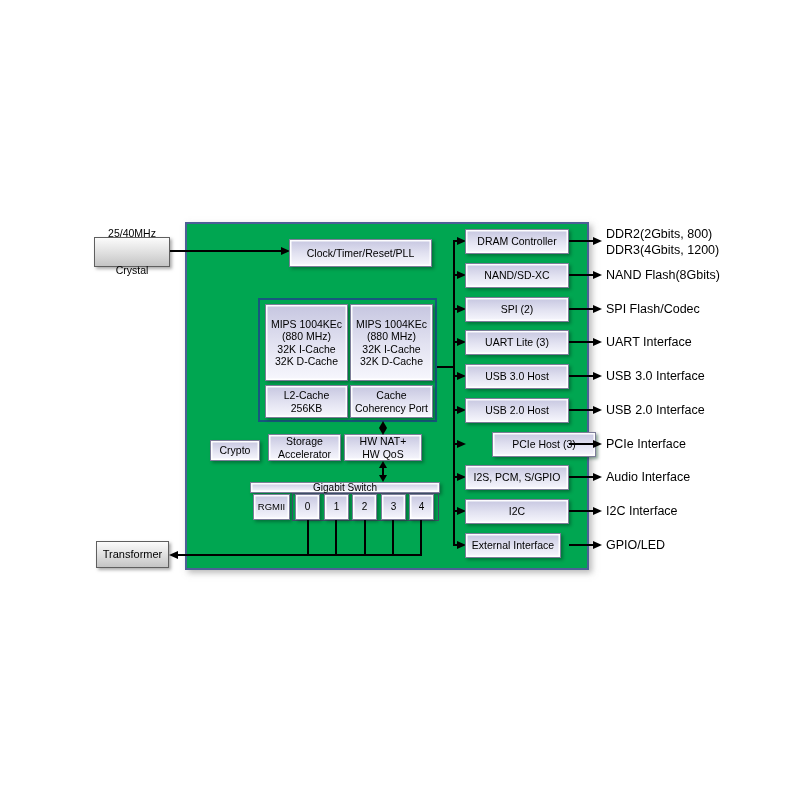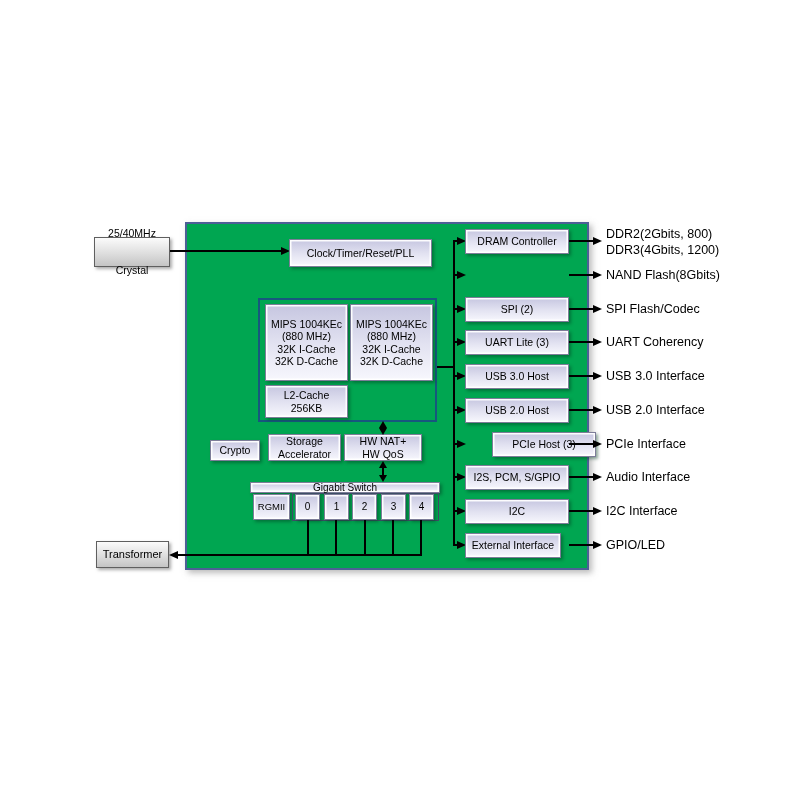--- a/index.html
+++ b/index.html
@@ -67,20 +67,24 @@
   </div>
   <div class="mod" style="left:350px;top:304px;width:83px;height:77px;">
     <div>MIPS 1004KEc</div>
     <div>(880 MHz)</div>
     <div>32K I-Cache</div>
     <div>32K D-Cache</div>
   </div>
   <div class="mod" style="left:265px;top:385px;width:83px;height:33px;">
     <div>L2-Cache</div>
     <div>256KB</div>
+  </div>
+  <div class="mod" style="left:350px;top:385px;width:83px;height:33px;">
+    <div>Cache</div>
+    <div>Coherency Port</div>
   </div>
 
   <div class="mod" style="left:210px;top:440px;width:50px;height:21px;">
     <div>Crypto</div>
   </div>
   <div class="mod" style="left:268px;top:434px;width:73px;height:27px;">
     <div>Storage</div>
     <div>Accelerator</div>
   </div>
   <div class="mod" style="left:344px;top:434px;width:78px;height:27px;">
@@ -147,20 +151,23 @@
   <div class="hline" style="left:453px;top:476px;width:6px;"></div>
     <div class="ah-r" style="left:457px;top:473px;"></div>
   <div class="hline" style="left:453px;top:510px;width:6px;"></div>
     <div class="ah-r" style="left:457px;top:507px;"></div>
   <div class="hline" style="left:453px;top:544px;width:6px;"></div>
     <div class="ah-r" style="left:457px;top:541px;"></div>
 
   <div class="mod" style="left:465px;top:229px;width:104px;height:25px;">
       <div>DRAM Controller</div>
     </div>
+  <div class="mod" style="left:465px;top:263px;width:104px;height:25px;">
+      <div>NAND/SD-XC</div>
+    </div>
   <div class="mod" style="left:465px;top:297px;width:104px;height:25px;">
       <div>SPI (2)</div>
     </div>
   <div class="mod" style="left:465px;top:330px;width:104px;height:25px;">
       <div>UART Lite (3)</div>
     </div>
   <div class="mod" style="left:465px;top:364px;width:104px;height:25px;">
       <div>USB 3.0 Host</div>
     </div>
   <div class="mod" style="left:465px;top:398px;width:104px;height:25px;">
@@ -199,21 +206,21 @@
     <div class="ah-r" style="left:593px;top:507px;"></div>
   <div class="hline" style="left:569px;top:544px;width:25px;"></div>
     <div class="ah-r" style="left:593px;top:541px;"></div>
 
   <div class="rlabel" style="top:226px;">
     <div>DDR2(2Gbits, 800)</div>
     <div>DDR3(4Gbits, 1200)</div>
   </div>
   <div class="rlabel" style="top:267px;">NAND Flash(8Gbits)</div>
   <div class="rlabel" style="top:301px;">SPI Flash/Codec</div>
-  <div class="rlabel" style="top:334px;">UART Coherency</div>
+  <div class="rlabel" style="top:334px;">UART Interface</div>
   <div class="rlabel" style="top:368px;">USB 3.0 Interface</div>
   <div class="rlabel" style="top:402px;">USB 2.0 Interface</div>
   <div class="rlabel" style="top:436px;">PCIe Interface</div>
   <div class="rlabel" style="top:469px;">Audio Interface</div>
   <div class="rlabel" style="top:503px;">I2C Interface</div>
   <div class="rlabel" style="top:537px;">GPIO/LED</div>
 
 </div>
 
 </body></html>

